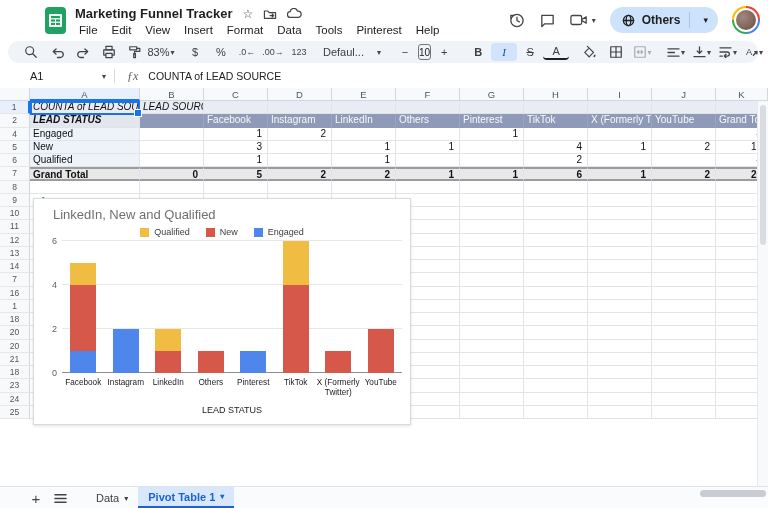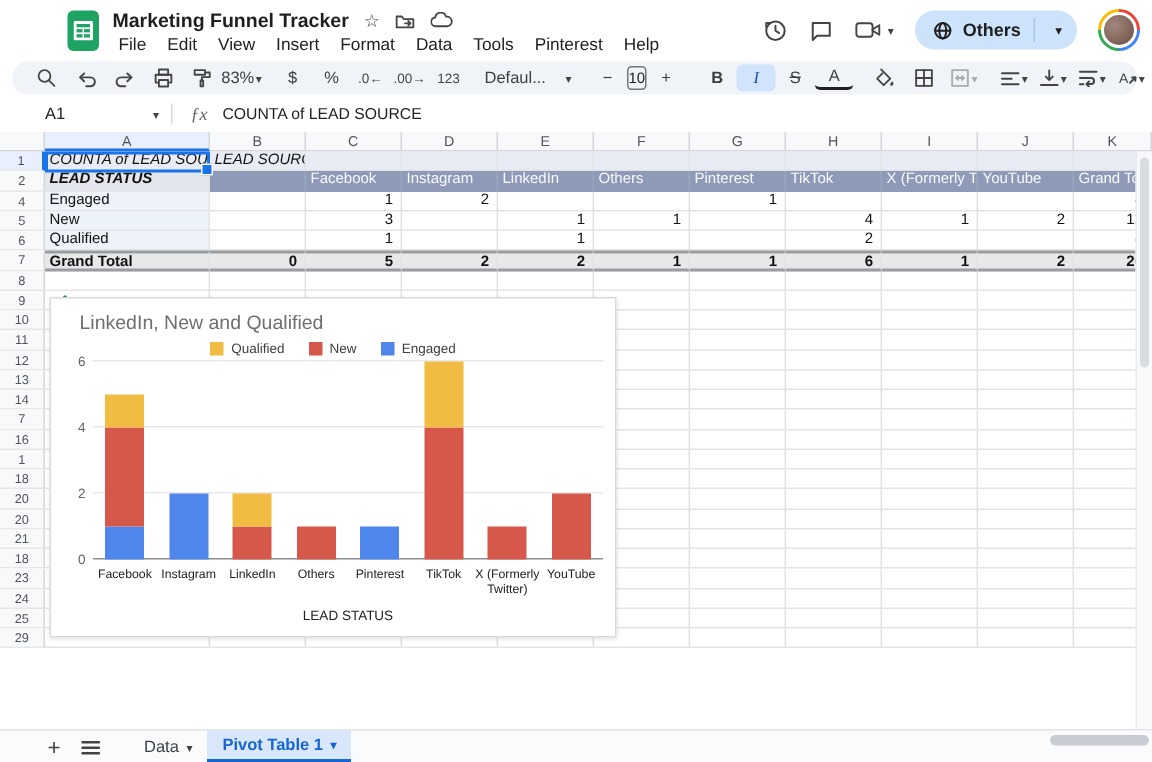--- a/index.html
+++ b/index.html
@@ -622,34 +622,20 @@
         <div class="cell" style="width: 64px; height: 13.25px;"></div>
         <div class="cell" style="width: 64px; height: 13.25px;"></div>
         <div class="cell" style="width: 64px; height: 13.25px;"></div>
         <div class="cell" style="width: 64px; height: 13.25px;"></div>
         <div class="cell" style="width: 64px; height: 13.25px;"></div>
         <div class="cell" style="width: 64px; height: 13.25px;"></div>
         <div class="cell" style="width: 52px; height: 13.25px;"></div>
       </div>
       <div class="grow">
         <div class="rownum" style="height: 13.25px;">25</div>
-        <div class="cell" style="width: 110px; height: 13.25px;"></div>
-        <div class="cell" style="width: 64px; height: 13.25px;"></div>
-        <div class="cell" style="width: 64px; height: 13.25px;"></div>
-        <div class="cell" style="width: 64px; height: 13.25px;"></div>
-        <div class="cell" style="width: 64px; height: 13.25px;"></div>
-        <div class="cell" style="width: 64px; height: 13.25px;"></div>
-        <div class="cell" style="width: 64px; height: 13.25px;"></div>
-        <div class="cell" style="width: 64px; height: 13.25px;"></div>
-        <div class="cell" style="width: 64px; height: 13.25px;"></div>
-        <div class="cell" style="width: 64px; height: 13.25px;"></div>
-        <div class="cell" style="width: 52px; height: 13.25px;"></div>
-      </div>
-      <div class="grow">
-        <div class="rownum" style="height: 13.25px;">29</div>
         <div class="cell" style="width: 110px; height: 13.25px;"></div>
         <div class="cell" style="width: 64px; height: 13.25px;"></div>
         <div class="cell" style="width: 64px; height: 13.25px;"></div>
         <div class="cell" style="width: 64px; height: 13.25px;"></div>
         <div class="cell" style="width: 64px; height: 13.25px;"></div>
         <div class="cell" style="width: 64px; height: 13.25px;"></div>
         <div class="cell" style="width: 64px; height: 13.25px;"></div>
         <div class="cell" style="width: 64px; height: 13.25px;"></div>
         <div class="cell" style="width: 64px; height: 13.25px;"></div>
         <div class="cell" style="width: 64px; height: 13.25px;"></div>

